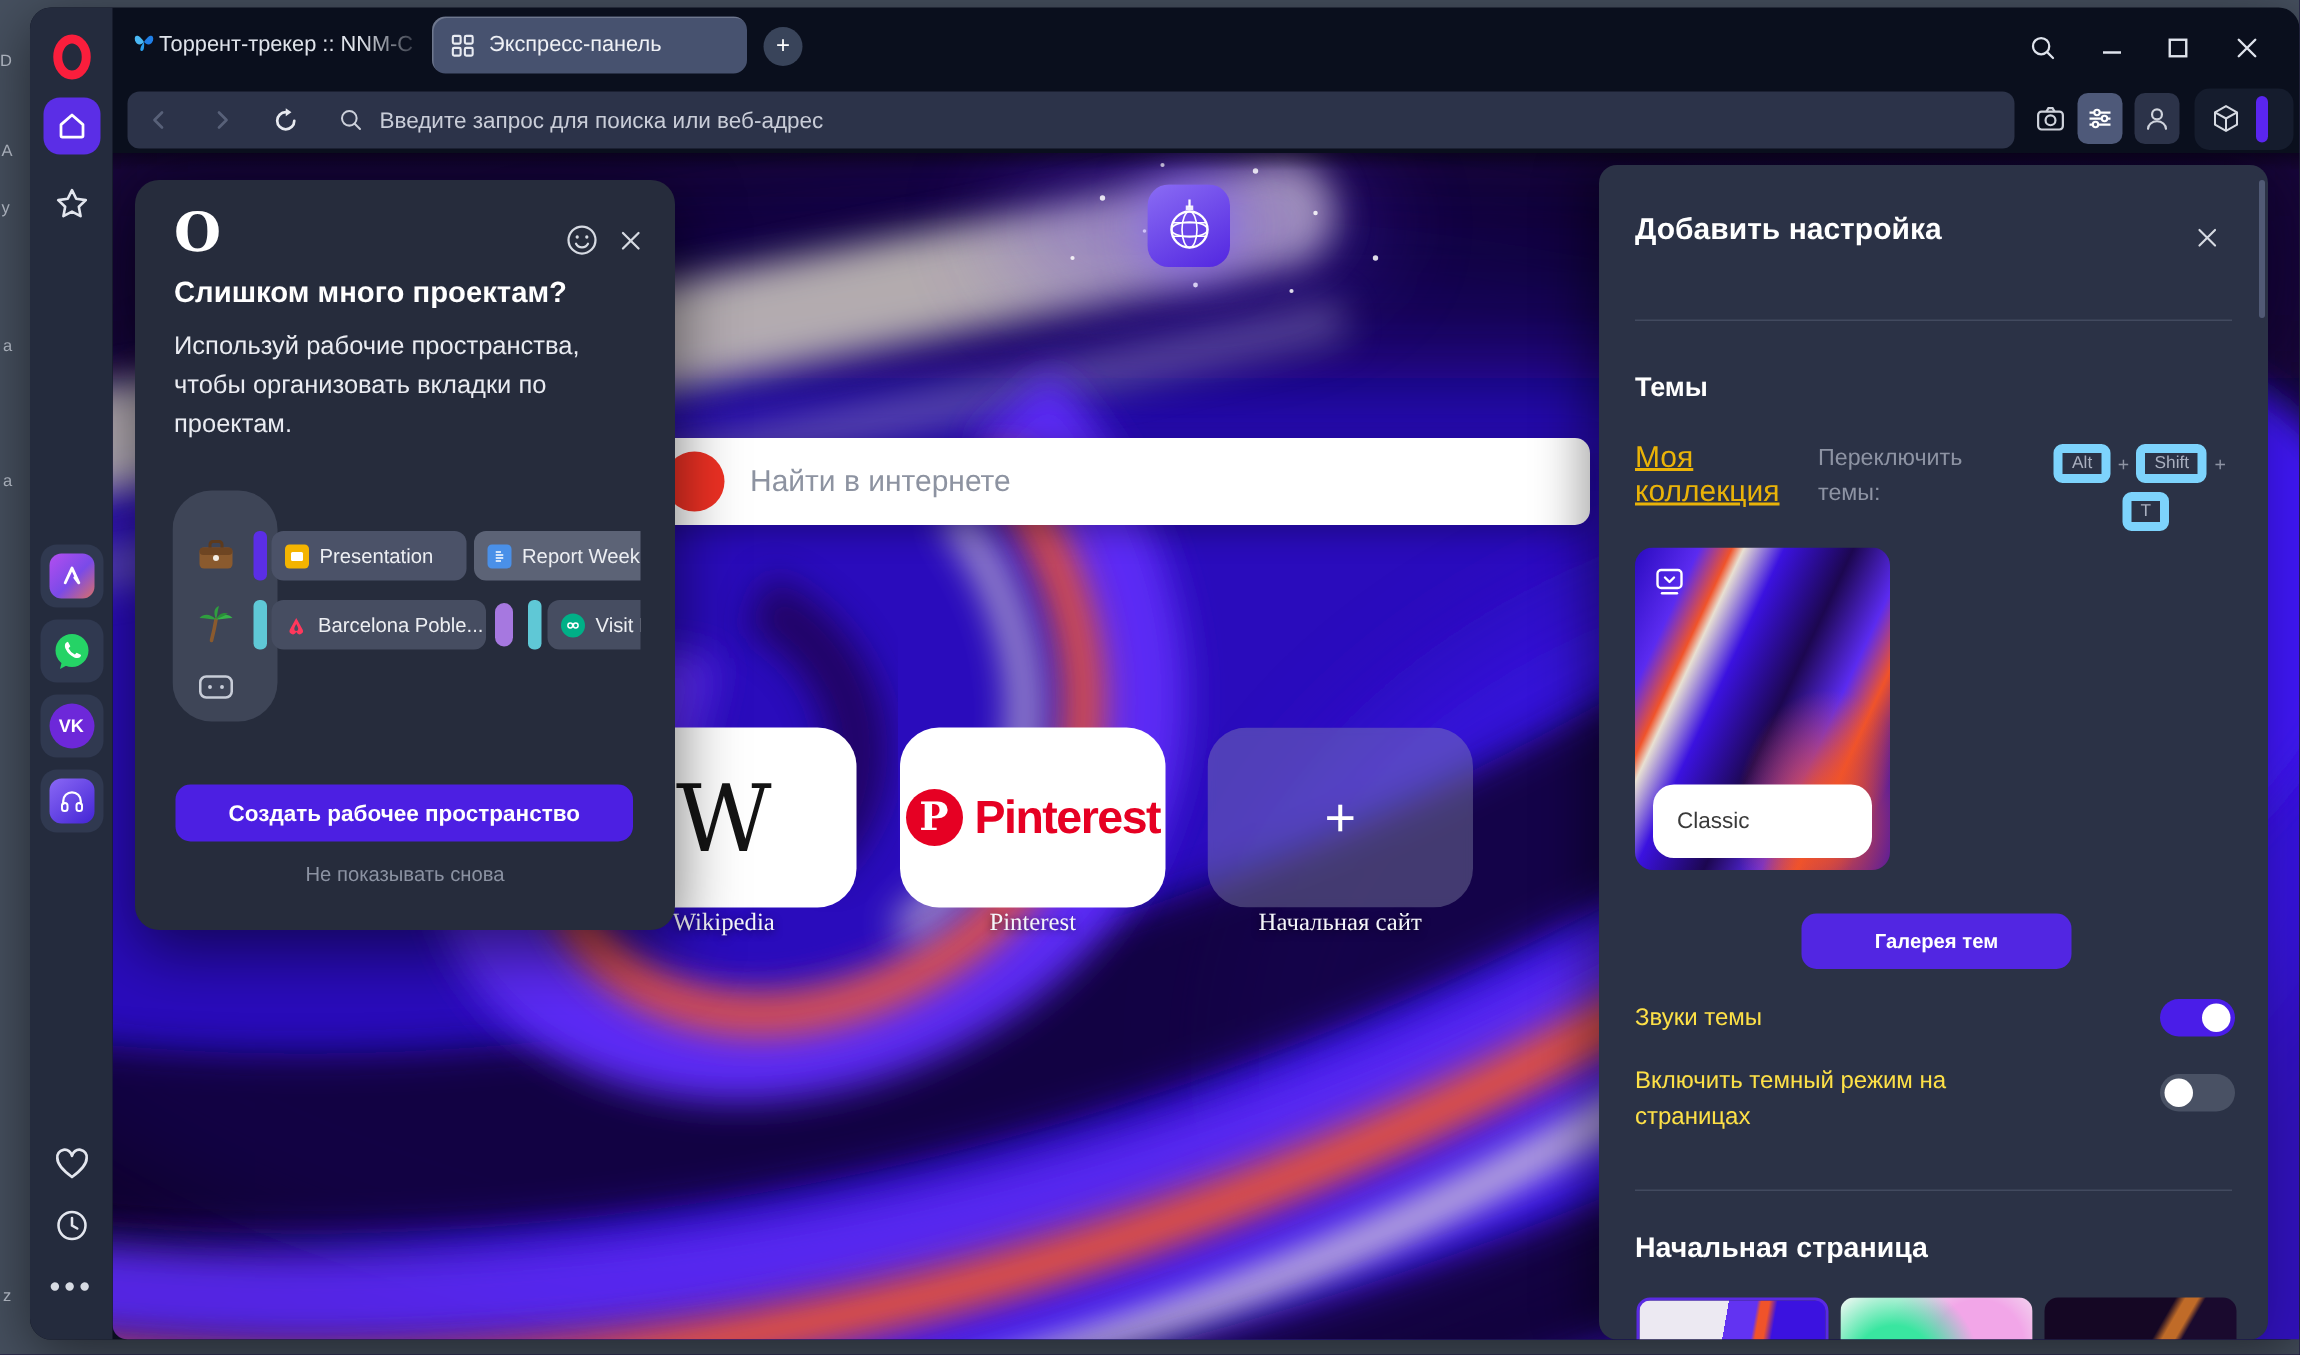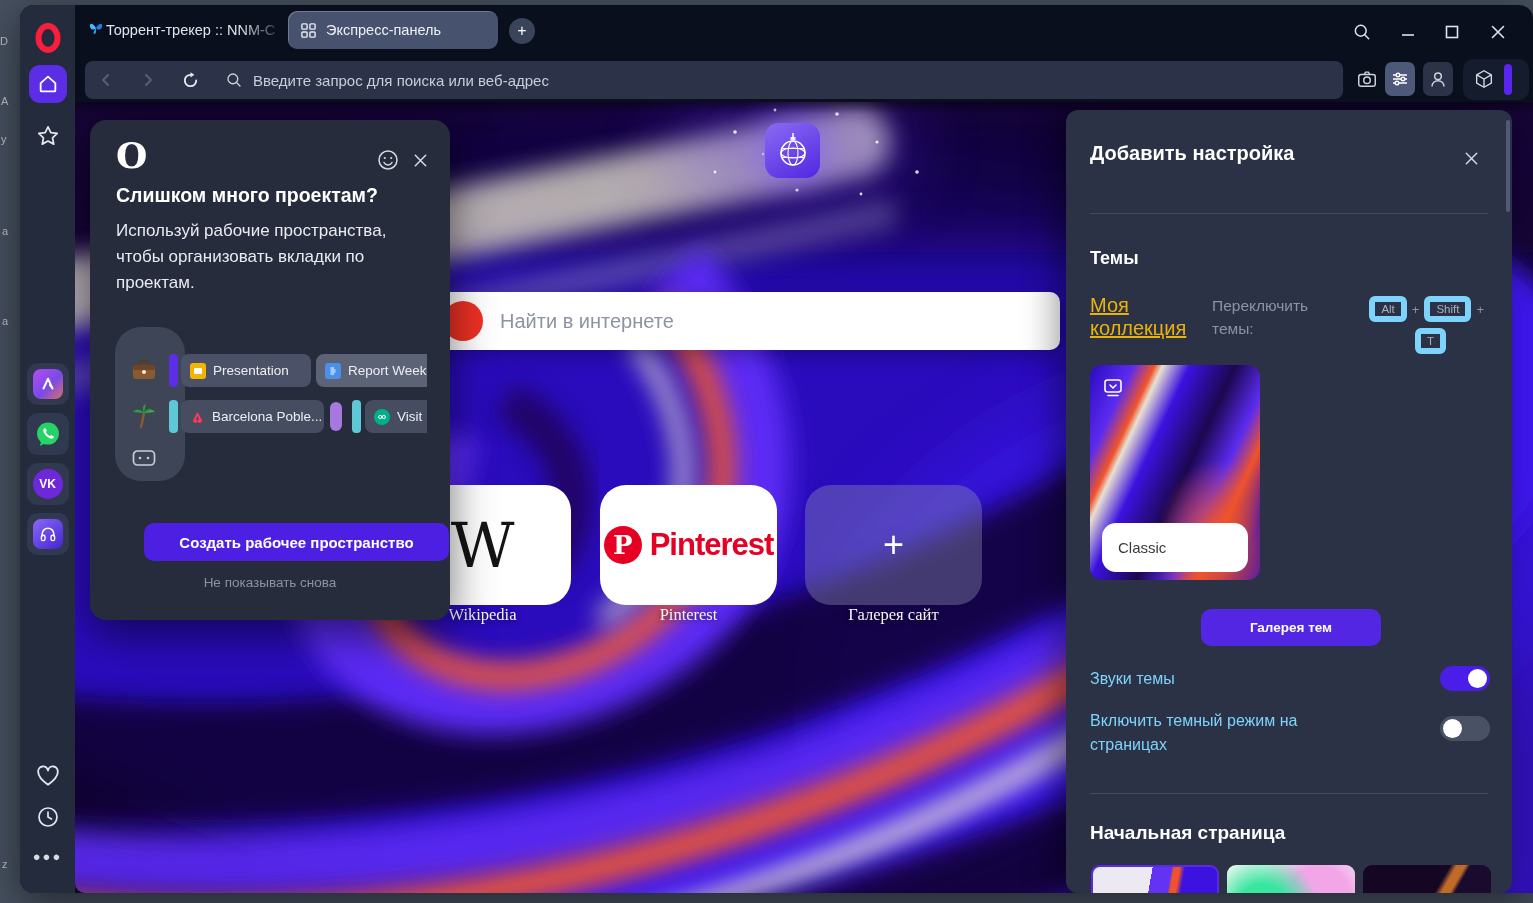--- a/index.html
+++ b/index.html
@@ -87,21 +87,21 @@
   .pp-title { position:absolute; left:26px; top:64px; font-size:19.5px; font-weight:bold; color:#fff; }
   .pp-body { position:absolute; left:26px; top:98px; width:300px; font-size:17px; line-height:26px; color:#e9ebf1; }
   .illo { position:absolute; left:25px; top:205px; width:312px; height:160px; overflow:hidden; }
   .illo-rail { position:absolute; left:0; top:2px; width:70px; height:154px; background:#3e4557; border-radius:26px; }
   .illo-ic { position:absolute; left:14px; width:30px; height:30px; display:flex; align-items:center; justify-content:center; }
   .ind { position:absolute; width:9px; height:33px; border-radius:4px; }
   .wpill { position:absolute; height:33px; border-radius:8px; display:flex; align-items:center; gap:7px; padding:0 9px; }
   .wpill span { font-size:13.5px; color:#eceef2; white-space:nowrap; }
   .dicon { width:16px; height:16px; border-radius:3px; flex:0 0 auto; display:flex; align-items:center; justify-content:center; }
   .pp-cta { position:absolute; left:27px; top:403px; width:305px; height:38px; background:#4c1fe2; border-radius:10px; border:none;
-    color:#fff; font-size:15px; font-weight:bold; font-family:"Liberation Sans",sans-serif;margin-left:27px; }
+    color:#fff; font-size:15px; font-weight:bold; font-family:"Liberation Sans",sans-serif; }
   .pp-dismiss { position:absolute; left:0; top:455px; width:100%; text-align:center; font-size:13.5px; color:#8b92a2; }
 
   
   .panel { position:absolute; left:991px; top:8px; width:446px; height:783px; background:#2b3246; border-radius:12px; z-index:20;
     box-shadow:-10px 0 34px rgba(0,0,0,.4); overflow:hidden; }
   .pn-title { position:absolute; left:24px; top:32px; font-size:20px; font-weight:bold; color:#fff; }
   .pn-close { position:absolute; left:393px; top:36px; width:24px; height:24px; display:flex; align-items:center; justify-content:center; }
   .pn-div { position:absolute; left:24px; right:24px; height:1px; background:#424a5f; }
   .pn-div1 { top:103px; } .pn-div2 { top:683px; }
   .pn-h2 { position:absolute; left:24px; color:#fff; font-weight:bold; }
@@ -115,21 +115,21 @@
   .kplus { color:#8d93a3; font-size:13px; }
   .theme-card { position:absolute; left:24px; top:255px; width:170px; height:215px; border-radius:12px; overflow:hidden;
     background:
       radial-gradient(ellipse at 75% 85%, rgba(240,83,42,.85) 0 8%, transparent 34%),
       linear-gradient(115deg,#2a0bbf 0%,#5b2bf0 16%,#f0532a 24%,#e8e0d2 27%,#3b12e0 37%,#1c0750 54%,#5b2bf0 68%,#f0532a 77%,#2a0bbf 90%); }
   .tc-badge { position:absolute; left:12px; top:12px; }
   .tc-pill { position:absolute; left:12px; right:12px; bottom:8px; height:49px; background:#fff; border-radius:14px; display:flex; align-items:center; padding-left:16px; }
   .tc-pill span { color:#3a3a3a; font-size:15px; }
   .pn-gallery { position:absolute; left:135px; top:499px; width:180px; height:37px; background:#5226e2; border-radius:10px; border:none;
     color:#fff; font-weight:bold; font-size:13.5px; font-family:"Liberation Sans",sans-serif; }
-  .tg-label { position:absolute; left:24px; color:#7dd3fc; font-size:16px; line-height:24px; }
+  .tg-label { position:absolute; left:24px; color:#fde047; font-size:16px; line-height:24px; }
   .tgl-sound { top:557px; } .tgl-dark { top:599px; width:270px; }
   .toggle { position:absolute; left:374px; width:50px; height:25px; border-radius:13px; }
   .tg-on { background:#4a1de8; } .tg-off { background:#495164; }
   .knob { position:absolute; top:3px; width:19px; height:19px; border-radius:50%; background:#fff; }
   .tg-on .knob { right:3px; } .tg-off .knob { left:3px; }
   .tog-sound { top:556px; } .tog-dark { top:606px; }
   .thumb { position:absolute; top:755px; height:70px; border-radius:9px; }
   .th1 { left:25px; width:128px; border:2px solid #5a2be2;
     background:linear-gradient(100deg,#ece9f2 0 44%,#6233f2 44% 58%,#f0532a 60% 64%,#3b12e0 68% 100%); }
   .th2 { left:161px; width:128px;
@@ -380,21 +380,21 @@
       <div class="pin-wrap">
         <div class="pin-circle">P</div>
         <span class="pin-word">Pinterest</span>
       </div>
     </div>
     <div class="tile tile-add">
       <span class="add-plus">+</span>
     </div>
     <div class="tile-label lbl-wiki">Wikipedia</div>
     <div class="tile-label lbl-pin">Pinterest</div>
-    <div class="tile-label lbl-add">Галерея сайт</div>
+    <div class="tile-label lbl-add">Начальная сайт</div>
 
     <div class="popup">
       <div class="pp-logo">O</div>
       <div class="pp-smile">
         <svg width="24" height="24" viewBox="0 0 24 24">
             <circle cx="12" cy="12" r="9" fill="none" stroke="#d6dae2" stroke-width="1.5"></circle>
             <circle cx="8.8" cy="10" r="1.1" fill="#d6dae2"></circle>
             <circle cx="15.2" cy="10" r="1.1" fill="#d6dae2"></circle>
             <path d="M8 14.5 a4.5 4.5 0 0 0 8 0" fill="none" stroke="#d6dae2" stroke-width="1.5" stroke-linecap="round"></path>
           </svg>

